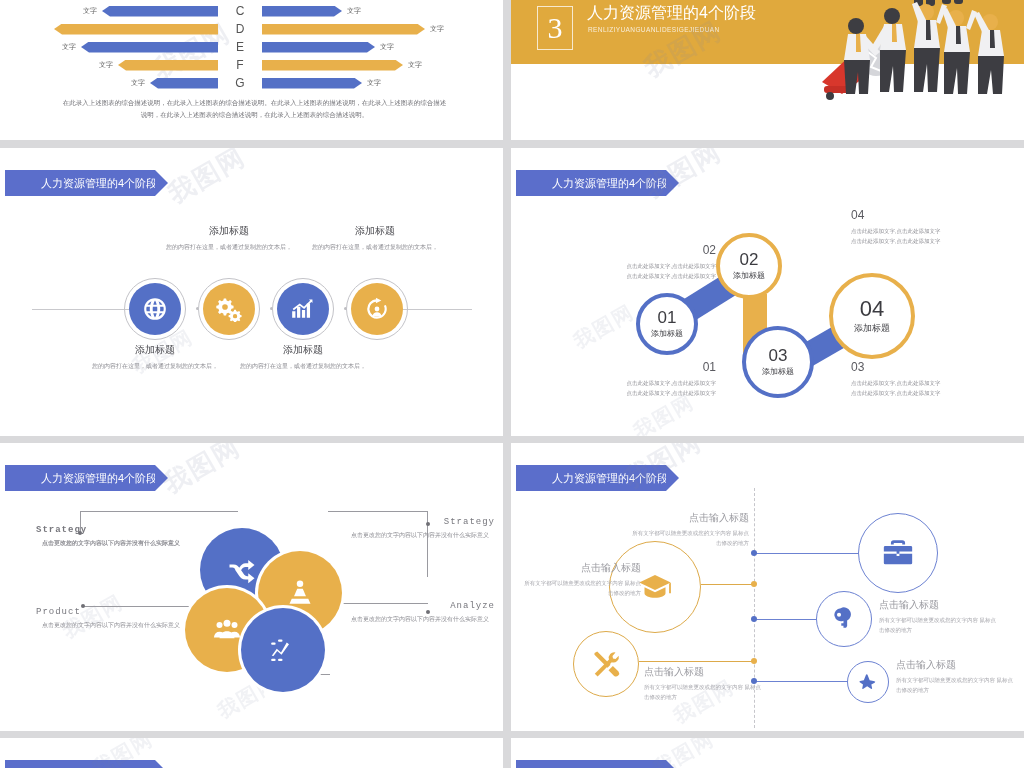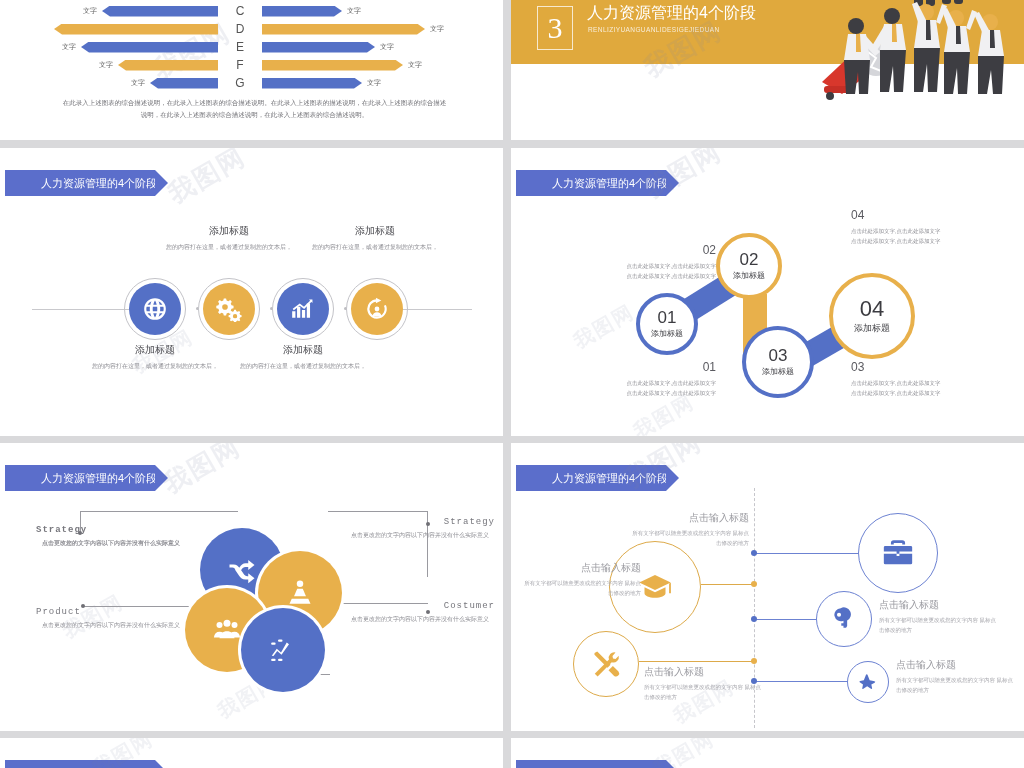--- a/index.html
+++ b/index.html
@@ -464,21 +464,21 @@
     </div>
     <div class="callout" style="left:345px; top:74px; text-align:center;">
       <div class="ch" style="text-align:right">Strategy</div>
       <div class="cb">点击更改您的文字内容以下内容并没有什么实际意义</div>
     </div>
     <div class="callout" style="left:36px; top:164px; text-align:center;">
       <div class="ch" style="text-align:left">Product</div>
       <div class="cb">点击更改您的文字内容以下内容并没有什么实际意义</div>
     </div>
     <div class="callout" style="left:345px; top:158px; text-align:center;">
-      <div class="ch" style="text-align:right">Costumer</div>
+      <div class="ch" style="text-align:right">Analyze</div>
       <div class="cb">点击更改您的文字内容以下内容并没有什么实际意义</div>
     </div>
   </div>
 
   <div class="slide c1" style="top:443px;height:288px;">
     <div class="ribbon" style="left:5px; top:22px; width:150px;">人力资源管理的4个阶段</div>
     <div class="wm" style="left:110px; top:0px;">我图网</div>
     <div class="wm wm2" style="left:100px; top:125px;">我图网</div>
     <div class="wm wm2" style="left:160px; top:245px;">我图网</div>
 

